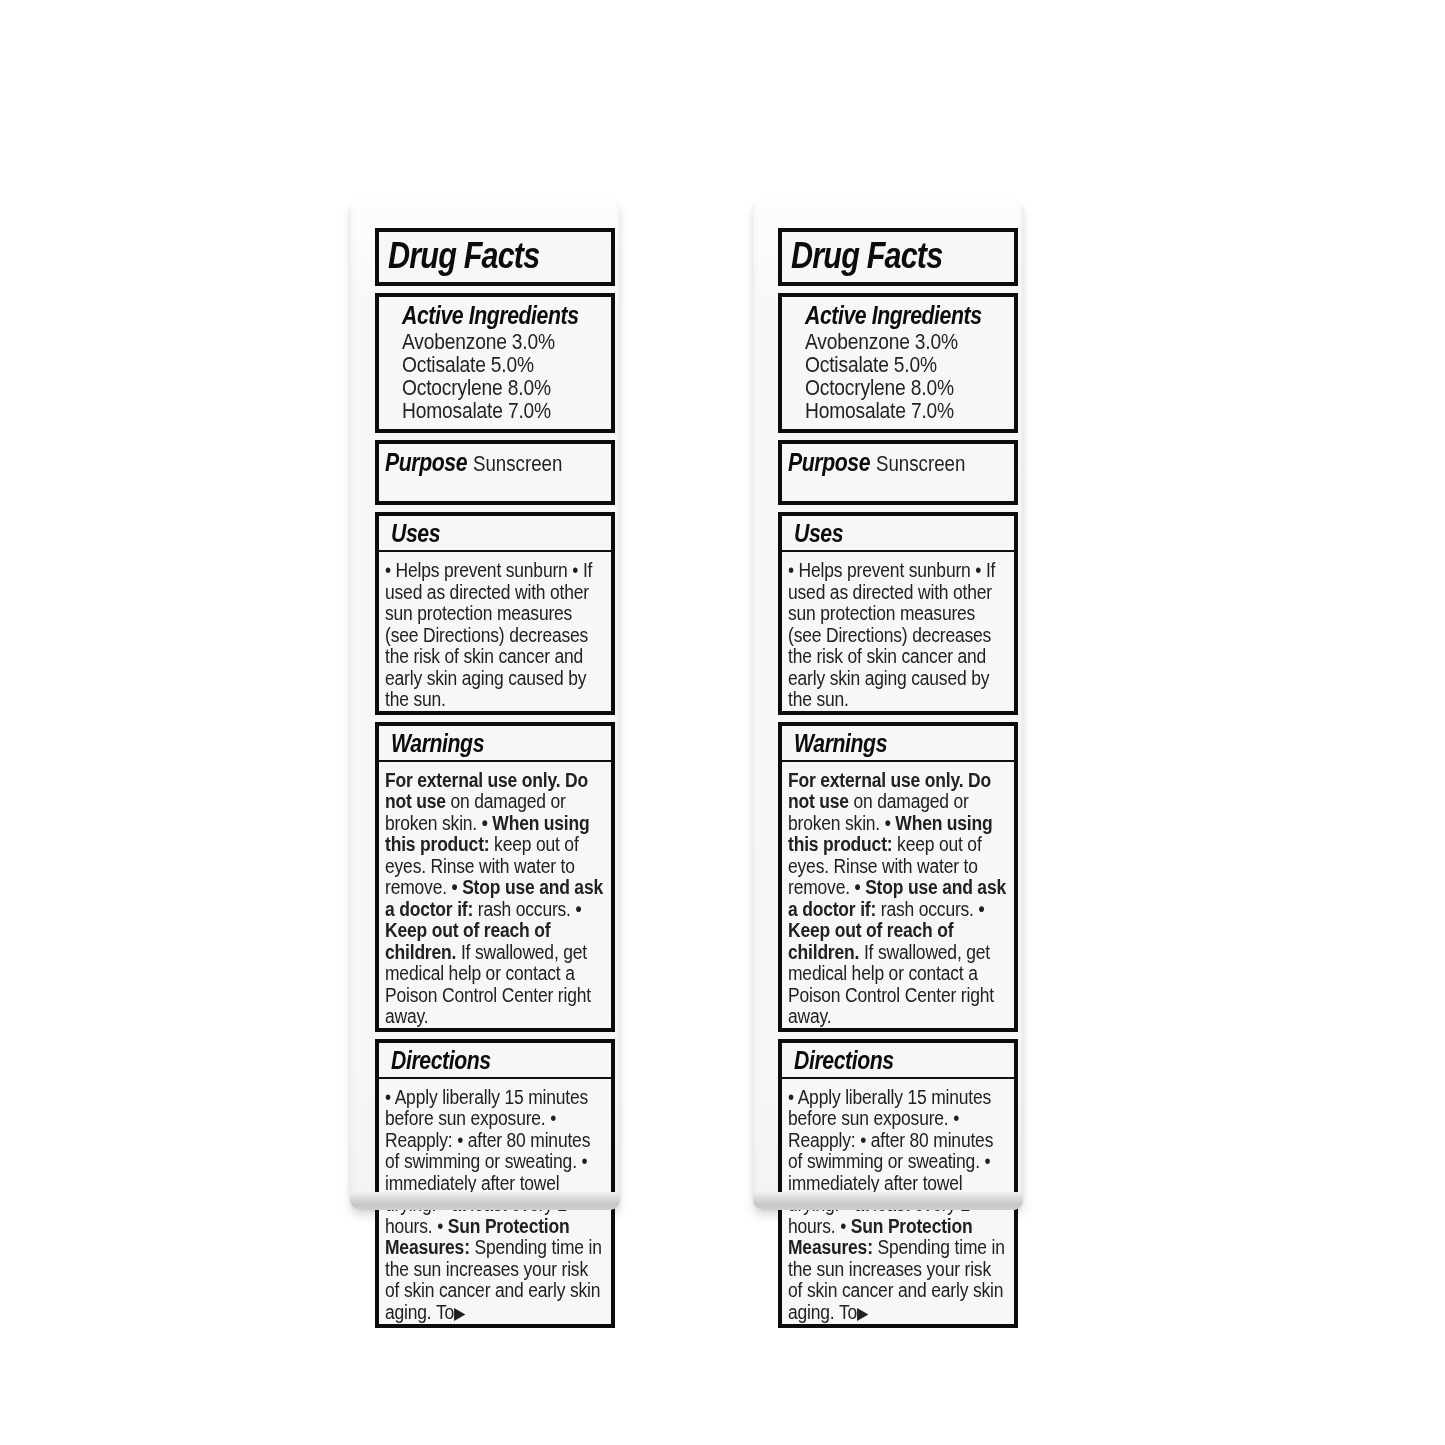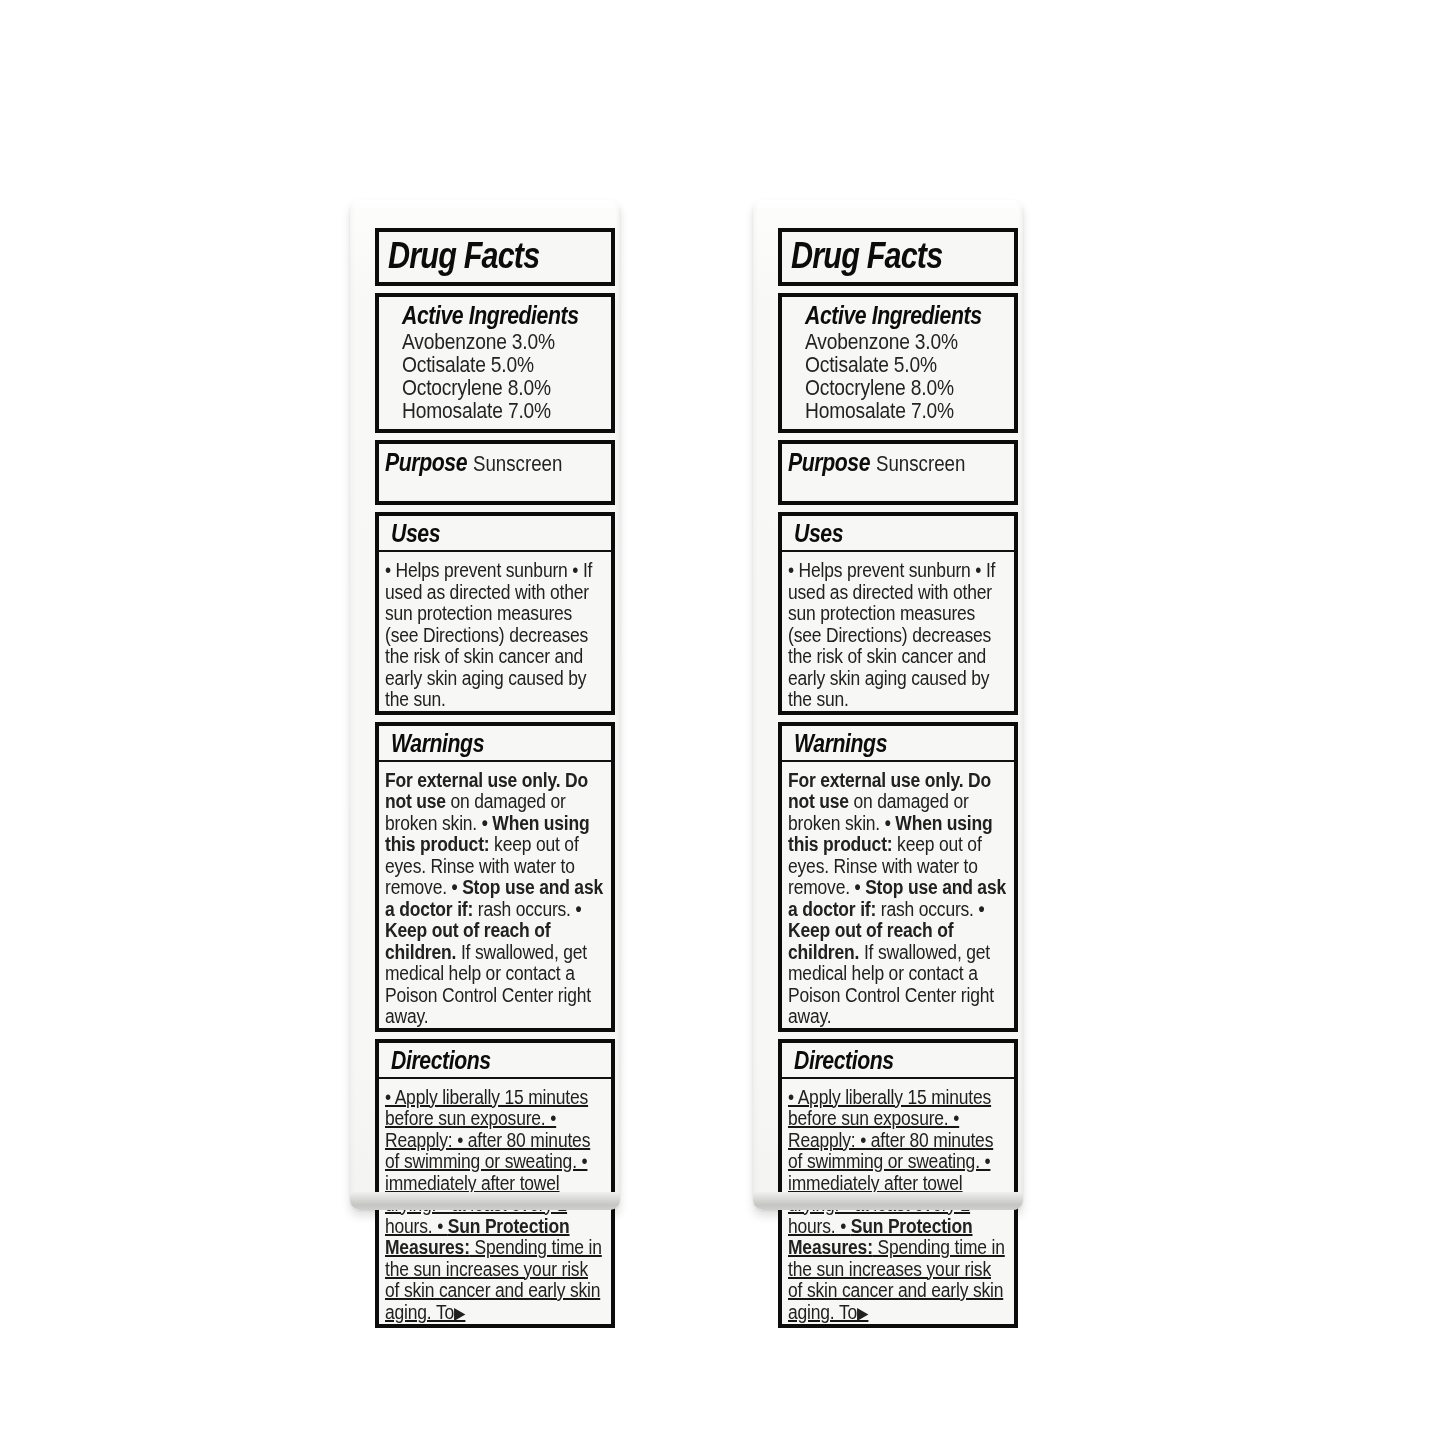--- a/index.html
+++ b/index.html
@@ -32,21 +32,21 @@
   .box-bottom-lip {
     position:absolute; bottom:0; left:0; right:0; height:18px;
     border-radius:3px 3px 10px 10px;
     background:linear-gradient(180deg,#f0f0ee 0%,#d8d8d6 40%,#c5c5c3 72%,#d0d0ce 100%);
   }
 
   
   .label { position:absolute; left:25px; top:28px; width:240px; color:#161616; }
 
   .sec { border:4px solid #0c0c0c; background:#f7f7f5; margin-bottom:7px; }
-  .sec-last { margin-bottom:0;text-decoration:underline; }
+  .sec-last { margin-bottom:0; }
 
   .sec-title { padding:4px 9px 6px; }
   .h1 {
     display:inline-block; white-space:nowrap;
     font:italic 700 36px/40px "Liberation Sans", sans-serif;
     letter-spacing:-1px; color:#0c0c0c;
     transform:scaleX(0.85); transform-origin:0 50%;
   }
 
   .h2 {

